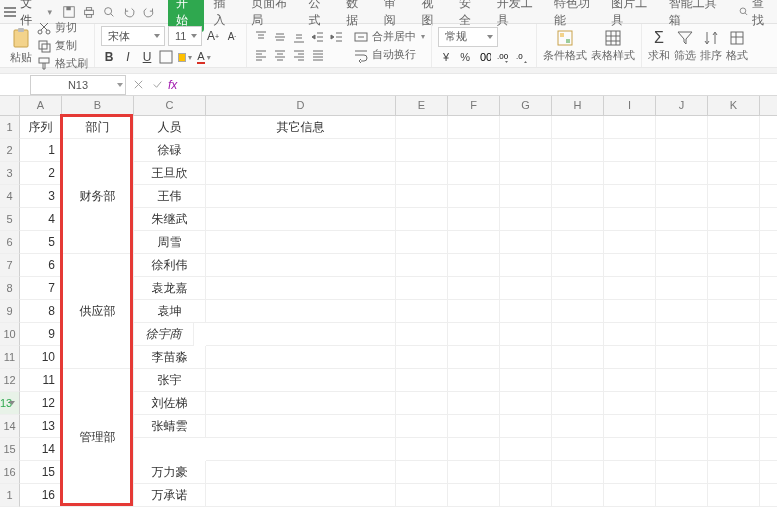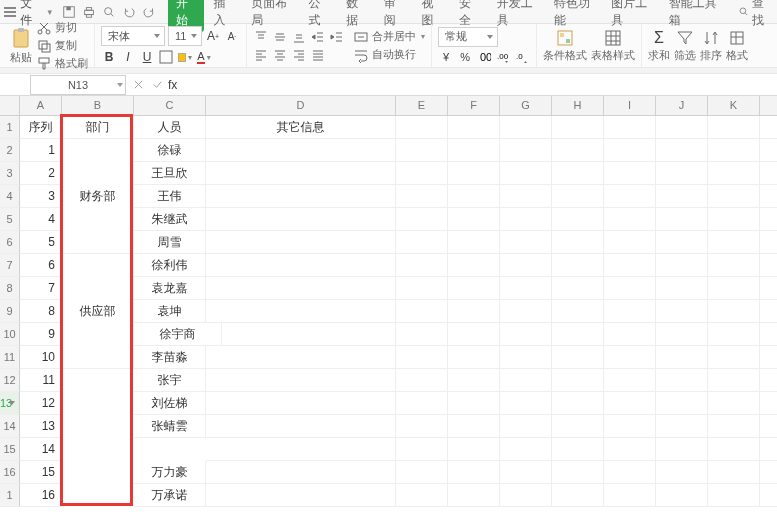--- a/index.html
+++ b/index.html
@@ -46,21 +46,21 @@
 
   
   .spacer { height: 6px; background: #f3f3f3; border-bottom: 1px solid #e8e8e8; }
 
   
   .formula-row { display: flex; align-items: center; height: 22px; background: #fff; border-bottom: 1px solid #d9d9d9; }
   .namebox { width: 96px; height: 20px; margin: 0 0 0 30px; border: 1px solid #cfcfcf; display: flex; align-items: center; justify-content: center; font-size: 11px; color: #555; position: relative; }
   .namebox .dd { position:absolute; right:2px; top:50%; margin-top:-2px; border-left:3px solid transparent; border-right:3px solid transparent; border-top:4px solid #999; }
   .fx-icons { display: flex; align-items: center; gap: 6px; margin-left: 6px; }
   .fx-icons .ico { width: 13px; height: 13px; color: #9a9a9a; }
-  .fx-label { color: #404040; margin-left: 4px; font-size: 12px; }
+  .fx-label { font-style: italic; color: #a21caf; margin-left: 4px; font-size: 12px; }
   .fx-input { flex: 1; height: 18px; margin-left: 4px; border: none; }
 
   
   .sheet { position: relative; }
   .corner { position: absolute; left: 0; top: 0; width: 20px; height: 20px; background: #f3f3f3; border-right: 1px solid #d0d0d0; border-bottom: 1px solid #d0d0d0; }
   .col-headers { display: flex; position: absolute; left: 20px; top: 0; height: 20px; }
   .col-h { background: #f3f3f3; border-right: 1px solid #d0d0d0; border-bottom: 1px solid #d0d0d0; text-align: center; font-size: 11px; color: #777; line-height: 19px; }
   .row-headers { position: absolute; left: 0; top: 20px; width: 20px; }
   .row-h { background: #f3f3f3; border-right: 1px solid #d0d0d0; border-bottom: 1px solid #eee; text-align: center; font-size: 11px; color: #777; height: 23px; line-height: 22px; }
   .row-h.sel { background:#e8f2e8; color:#2fa84f; border:none; border-right:1px solid #d0d0d0; border-bottom:1px solid #eee; padding:0;}
@@ -489,21 +489,21 @@
       <div class="cell" style="position: absolute; left: 186px; top: 184px; width: 190px; height: 23px;"></div>
       <div class="cell" style="position: absolute; left: 376px; top: 184px; width: 52px; height: 23px;"></div>
       <div class="cell" style="position: absolute; left: 428px; top: 184px; width: 52px; height: 23px;"></div>
       <div class="cell" style="position: absolute; left: 480px; top: 184px; width: 52px; height: 23px;"></div>
       <div class="cell" style="position: absolute; left: 532px; top: 184px; width: 52px; height: 23px;"></div>
       <div class="cell" style="position: absolute; left: 584px; top: 184px; width: 52px; height: 23px;"></div>
       <div class="cell" style="position: absolute; left: 636px; top: 184px; width: 52px; height: 23px;"></div>
       <div class="cell" style="position: absolute; left: 688px; top: 184px; width: 52px; height: 23px;"></div>
       <div class="cell" style="position: absolute; left: 740px; top: 184px; width: 52px; height: 23px;"></div>
       <div class="cell" style="position: absolute; left: 0px; top: 207px; width: 42px; height: 23px; text-align: right; padding-right: 6px;">9</div>
-      <div class="cell" style="position: absolute; left: 114px; top: 207px; width: 88px; height: 23px;">徐宇商</div>
+      <div class="cell" style="position: absolute; left: 114px; top: 207px; width: 60px; height: 23px; font-style: italic;">徐宇商</div>
       <div class="cell" style="position: absolute; left: 186px; top: 207px; width: 190px; height: 23px;"></div>
       <div class="cell" style="position: absolute; left: 376px; top: 207px; width: 52px; height: 23px;"></div>
       <div class="cell" style="position: absolute; left: 428px; top: 207px; width: 52px; height: 23px;"></div>
       <div class="cell" style="position: absolute; left: 480px; top: 207px; width: 52px; height: 23px;"></div>
       <div class="cell" style="position: absolute; left: 532px; top: 207px; width: 52px; height: 23px;"></div>
       <div class="cell" style="position: absolute; left: 584px; top: 207px; width: 52px; height: 23px;"></div>
       <div class="cell" style="position: absolute; left: 636px; top: 207px; width: 52px; height: 23px;"></div>
       <div class="cell" style="position: absolute; left: 688px; top: 207px; width: 52px; height: 23px;"></div>
       <div class="cell" style="position: absolute; left: 740px; top: 207px; width: 52px; height: 23px;"></div>
       <div class="cell" style="position: absolute; left: 0px; top: 230px; width: 42px; height: 23px; text-align: right; padding-right: 6px;">10</div>
@@ -577,15 +577,16 @@
       <div class="cell" style="position: absolute; left: 376px; top: 368px; width: 52px; height: 23px;"></div>
       <div class="cell" style="position: absolute; left: 428px; top: 368px; width: 52px; height: 23px;"></div>
       <div class="cell" style="position: absolute; left: 480px; top: 368px; width: 52px; height: 23px;"></div>
       <div class="cell" style="position: absolute; left: 532px; top: 368px; width: 52px; height: 23px;"></div>
       <div class="cell" style="position: absolute; left: 584px; top: 368px; width: 52px; height: 23px;"></div>
       <div class="cell" style="position: absolute; left: 636px; top: 368px; width: 52px; height: 23px;"></div>
       <div class="cell" style="position: absolute; left: 688px; top: 368px; width: 52px; height: 23px;"></div>
       <div class="cell" style="position: absolute; left: 740px; top: 368px; width: 52px; height: 23px;"></div>
       <div class="merged" style="position: absolute; left: 42px; top: 138px; width: 72px; height: 115px;">供应部</div>
       <div class="merged" style="position: absolute; left: 42px; top: 23px; width: 72px; height: 115px;">财务部</div>
+      <div class="merged" style="position: absolute; left: 42px; top: 253px; width: 72px; height: 138px;">管理部</div>
       <div class="red-box" style="left: 40px; top: -2px; width: 73px; height: 392px;"></div>
     </div>
 </div>
 
 </body></html>

